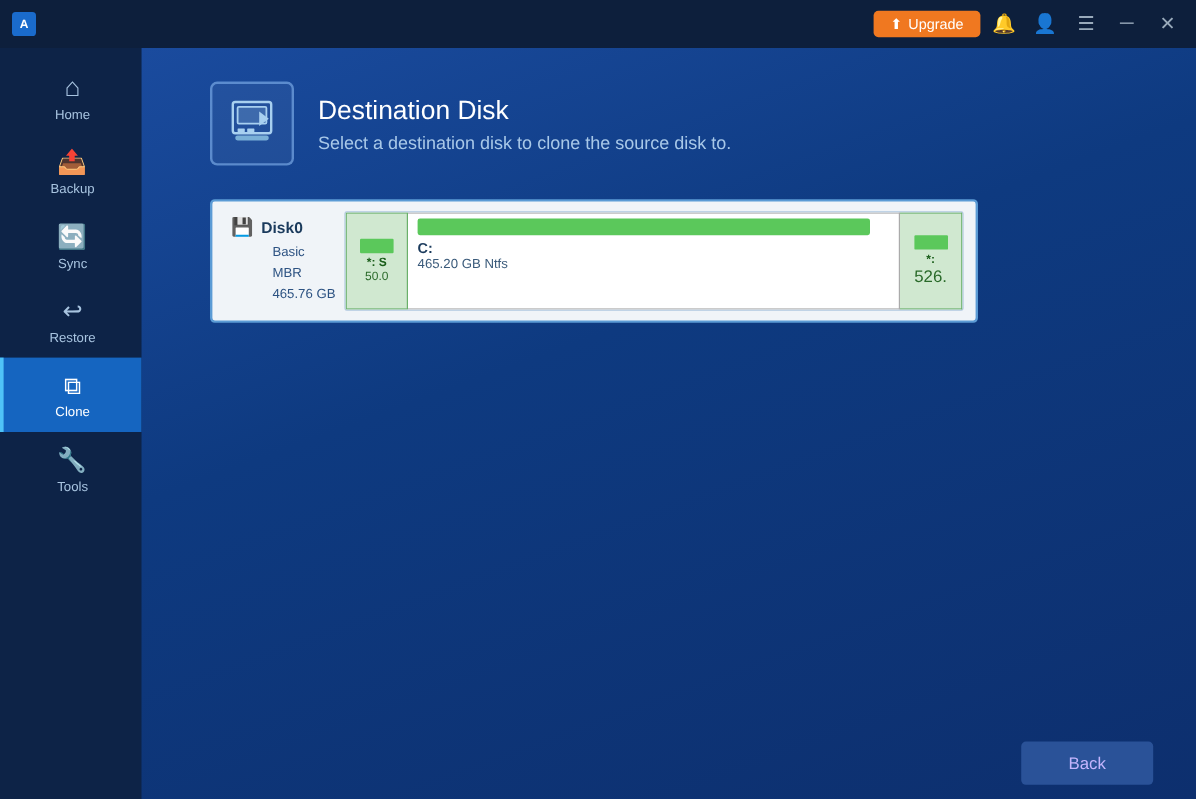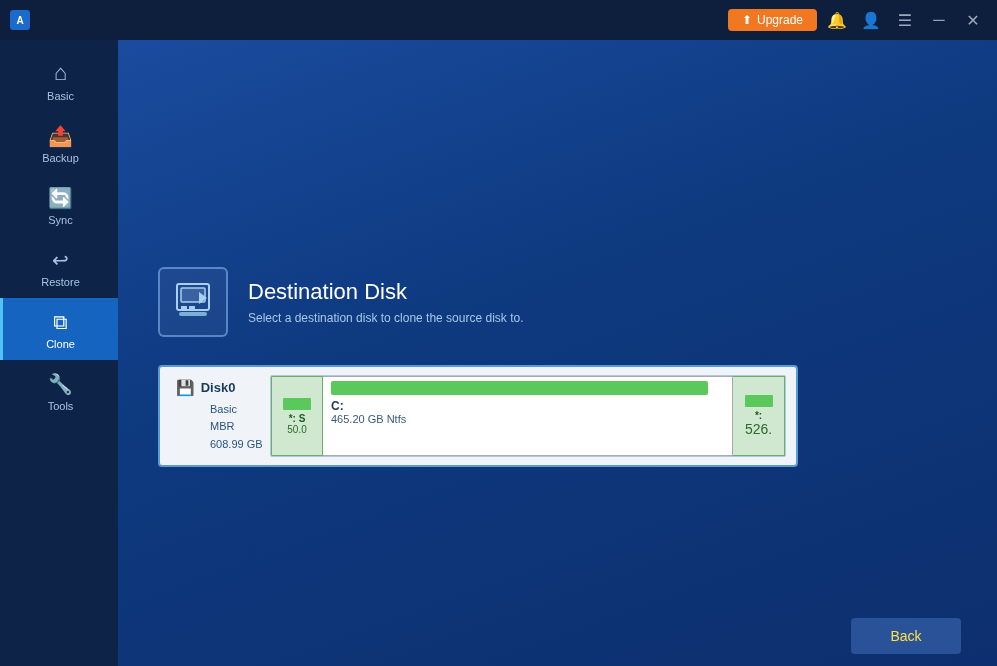--- a/index.html
+++ b/index.html
@@ -114,23 +114,22 @@
     .sidebar-label {
       font-size: 11px;
     }
 
     
     .content {
       flex: 1;
       background: linear-gradient(160deg, #1a4b9e 0%, #0e3a80 40%, #0d2f6e 100%);
       display: flex;
       flex-direction: column;
-      padding: 28px 36px 0 40px;
+      padding: 28px 36px 0 57px;
       position: relative;
-      justify-content: center;
     }
 
     
     .page-header {
       display: flex;
       align-items: center;
       gap: 20px;
       margin-bottom: 28px;
     }
     .page-icon-box {
@@ -147,21 +146,21 @@
       font-size: 34px;
       color: #a8d0f0;
     }
     .page-title-section h1 {
       font-size: 22px;
       color: #ffffff;
       font-weight: 500;
       margin-bottom: 6px;
     }
     .page-title-section p {
-      font-size: 12px;
+      font-size: 15px;
       color: #a8c8e8;
     }
 
     
     .disk-card {
       background: #f0f4f8;
       border: 2px solid #5b9bd5;
       border-radius: 4px;
       padding: 8px 10px;
       width: 640px;
@@ -234,21 +233,21 @@
       bottom: 0;
       right: 0;
       left: 0;
       padding: 12px 36px;
       display: flex;
       justify-content: flex-end;
       gap: 12px;
     }
     .btn-back {
       background: #2a5298;
-      color: #fde047;
+      color: #c4b5fd;
       border: none;
       padding: 10px 36px;
       font-size: 14px;
       border-radius: 4px;
       cursor: pointer;
       min-width: 110px;
     }
     .btn-next {
       background: #1565c0;
       color: white;
@@ -288,21 +287,21 @@
       <span>✕</span>
     </button>
   </div>
 </div>
 
 <div class="main-layout">
 
   <div class="sidebar">
     <div class="sidebar-item">
       <span class="sidebar-icon">⌂</span>
-      <span class="sidebar-label">Basic</span>
+      <span class="sidebar-label">Home</span>
     </div>
     <div class="sidebar-item">
       <span class="sidebar-icon" style="font-size:20px;">📤</span>
       <span class="sidebar-label">Backup</span>
     </div>
     <div class="sidebar-item">
       <span class="sidebar-icon" style="font-size:20px;">🔄</span>
       <span class="sidebar-label">Sync</span>
     </div>
     <div class="sidebar-item">
@@ -343,21 +342,21 @@
     <div>
       <div class="disk-card">
         <div class="disk-row">
 
           <div class="disk-meta">
             <div style="display:flex;align-items:center;gap:6px;margin-bottom:4px;">
               <span style="font-size:15px;color:#3a6ea8;">💾</span>
               <span style="font-size:13px;font-weight:bold;color:#1a3a5c;">Disk0</span>
             </div>
             <div class="disk-info">Basic MBR</div>
-            <div class="disk-info">608.99 GB</div>
+            <div class="disk-info">465.76 GB</div>
           </div>
 
           <div style="flex:1;display:flex;align-items:stretch;border:1px solid #b0c8e0;border-radius:2px;overflow:hidden;">
 
             <div class="part-small">
               <div style="background:#5bc85b;width:28px;height:12px;border-radius:1px;margin-bottom:3px;"></div>
               <div style="font-size:10px;color:#1a5e1a;font-weight:bold;">*: S</div>
               <div style="font-size:10px;color:#2a6a2a;">50.0</div>
             </div>
 

